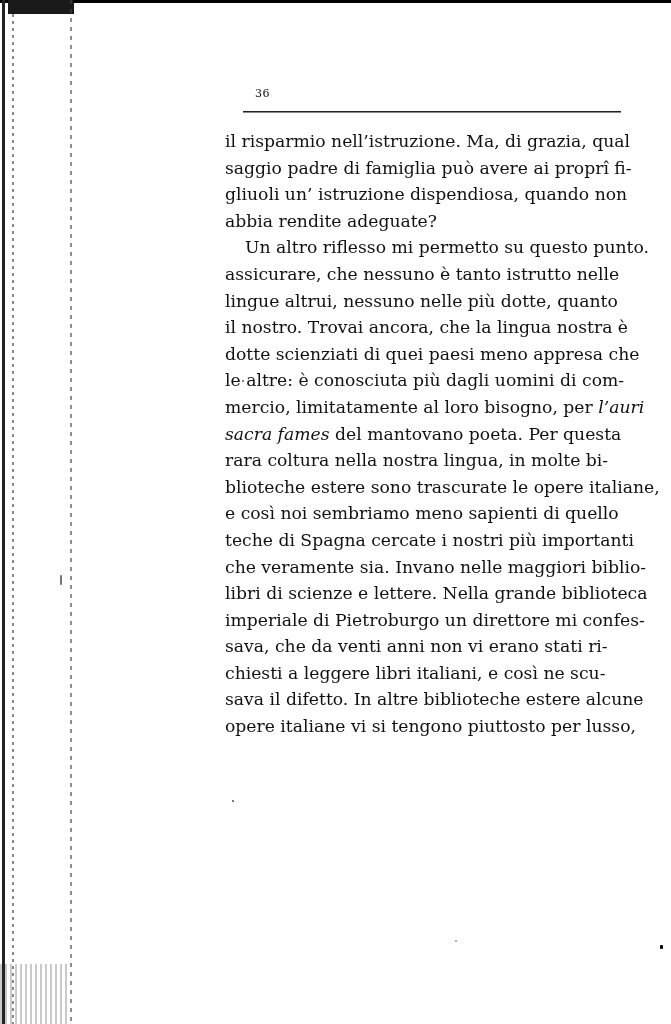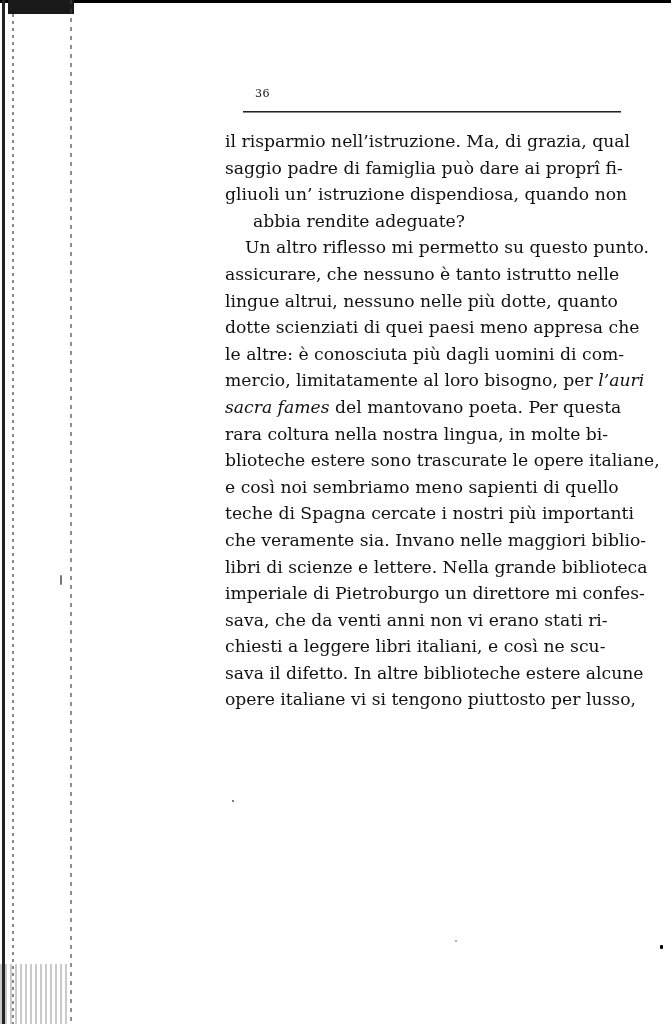--- a/index.html
+++ b/index.html
@@ -13,46 +13,47 @@
     .binding-left2 { position: absolute; left: 12px; top: 14px; width: 2px; height: 1010px;
       background: repeating-linear-gradient(to bottom, #555 0 3px, transparent 3px 7px); opacity: .7; }
     .binding-left3 { position: absolute; left: 70px; top: 0; width: 2px; height: 1024px;
       background: repeating-linear-gradient(to bottom, #444 0 4px, transparent 4px 9px); opacity: .6; }
     .binding-bottom { position: absolute; left: 0; bottom: 0; width: 70px; height: 60px;
       background: repeating-linear-gradient(90deg, rgba(0,0,0,.35) 0 2px, transparent 2px 5px); opacity: .6; }
     .page-number { position: absolute; left: 255px; top: 87px; font-size: 11px; letter-spacing: .5px; }
     .header-rule { position: absolute; left: 243px; top: 111px; width: 378px; height: 1px; background: #222; border-bottom: 1px solid #888; }
     .body-text { position: absolute; left: 225px; top: 128px; width: 380px; font-size: 17.2px; line-height: 26.6px; }
     .line { white-space: nowrap; text-align: justify; text-align-last: justify; height: 26.6px; }
-    .line.last { text-align-last: left; margin-left: 28px; }
+    .line.last { text-align-last: left; }
     .line.indent { padding-left: 20px; }
     .it { font-style: italic; }
     .speck { position: absolute; width: 2px; height: 2px; background: #555; border-radius: 1px; }
   </style>
 </head>
 <body>
 
 <div class="top-border"></div>
 <div class="top-scan-dark"></div>
 <div class="binding-left"></div>
 <div class="binding-left2"></div>
 <div class="binding-left3"></div>
 <div class="binding-bottom"></div>
 
 <div class="page-number">36</div>
 <div class="header-rule"></div>
 
 <div class="body-text">
   <div class="line">il risparmio nell’istruzione. Ma, di grazia, qual</div>
-  <div class="line">saggio padre di famiglia può dare ai proprî fi-</div>
+  <div class="line">saggio padre di famiglia può avere ai proprî fi-</div>
   <div class="line">gliuoli un’ istruzione dispendiosa, quando non</div>
   <div class="line last">abbia rendite adeguate?</div>
   <div class="line indent">Un altro riflesso mi permetto su questo punto.</div>
   <div class="line">assicurare, che nessuno è tanto istrutto nelle</div>
   <div class="line">lingue altrui, nessuno nelle più dotte, quanto</div>
+  <div class="line">il nostro. Trovai ancora, che la lingua nostra è</div>
   <div class="line">dotte scienziati di quei paesi meno appresa che</div>
   <div class="line">le altre: è conosciuta più dagli uomini di com-</div>
   <div class="line"><span>mercio, limitatamente al loro bisogno, per </span><span class="it">l’auri</span></div>
   <div class="line"><span class="it">sacra fames</span><span> del mantovano poeta. Per questa</span></div>
   <div class="line">rara coltura nella nostra lingua, in molte bi-</div>
   <div class="line">blioteche estere sono trascurate le opere italiane,</div>
   <div class="line">e così noi sembriamo meno sapienti di quello</div>
   <div class="line">teche di Spagna cercate i nostri più importanti</div>
   <div class="line">che veramente sia. Invano nelle maggiori biblio-</div>
   <div class="line">libri di scienze e lettere. Nella grande biblioteca</div>

